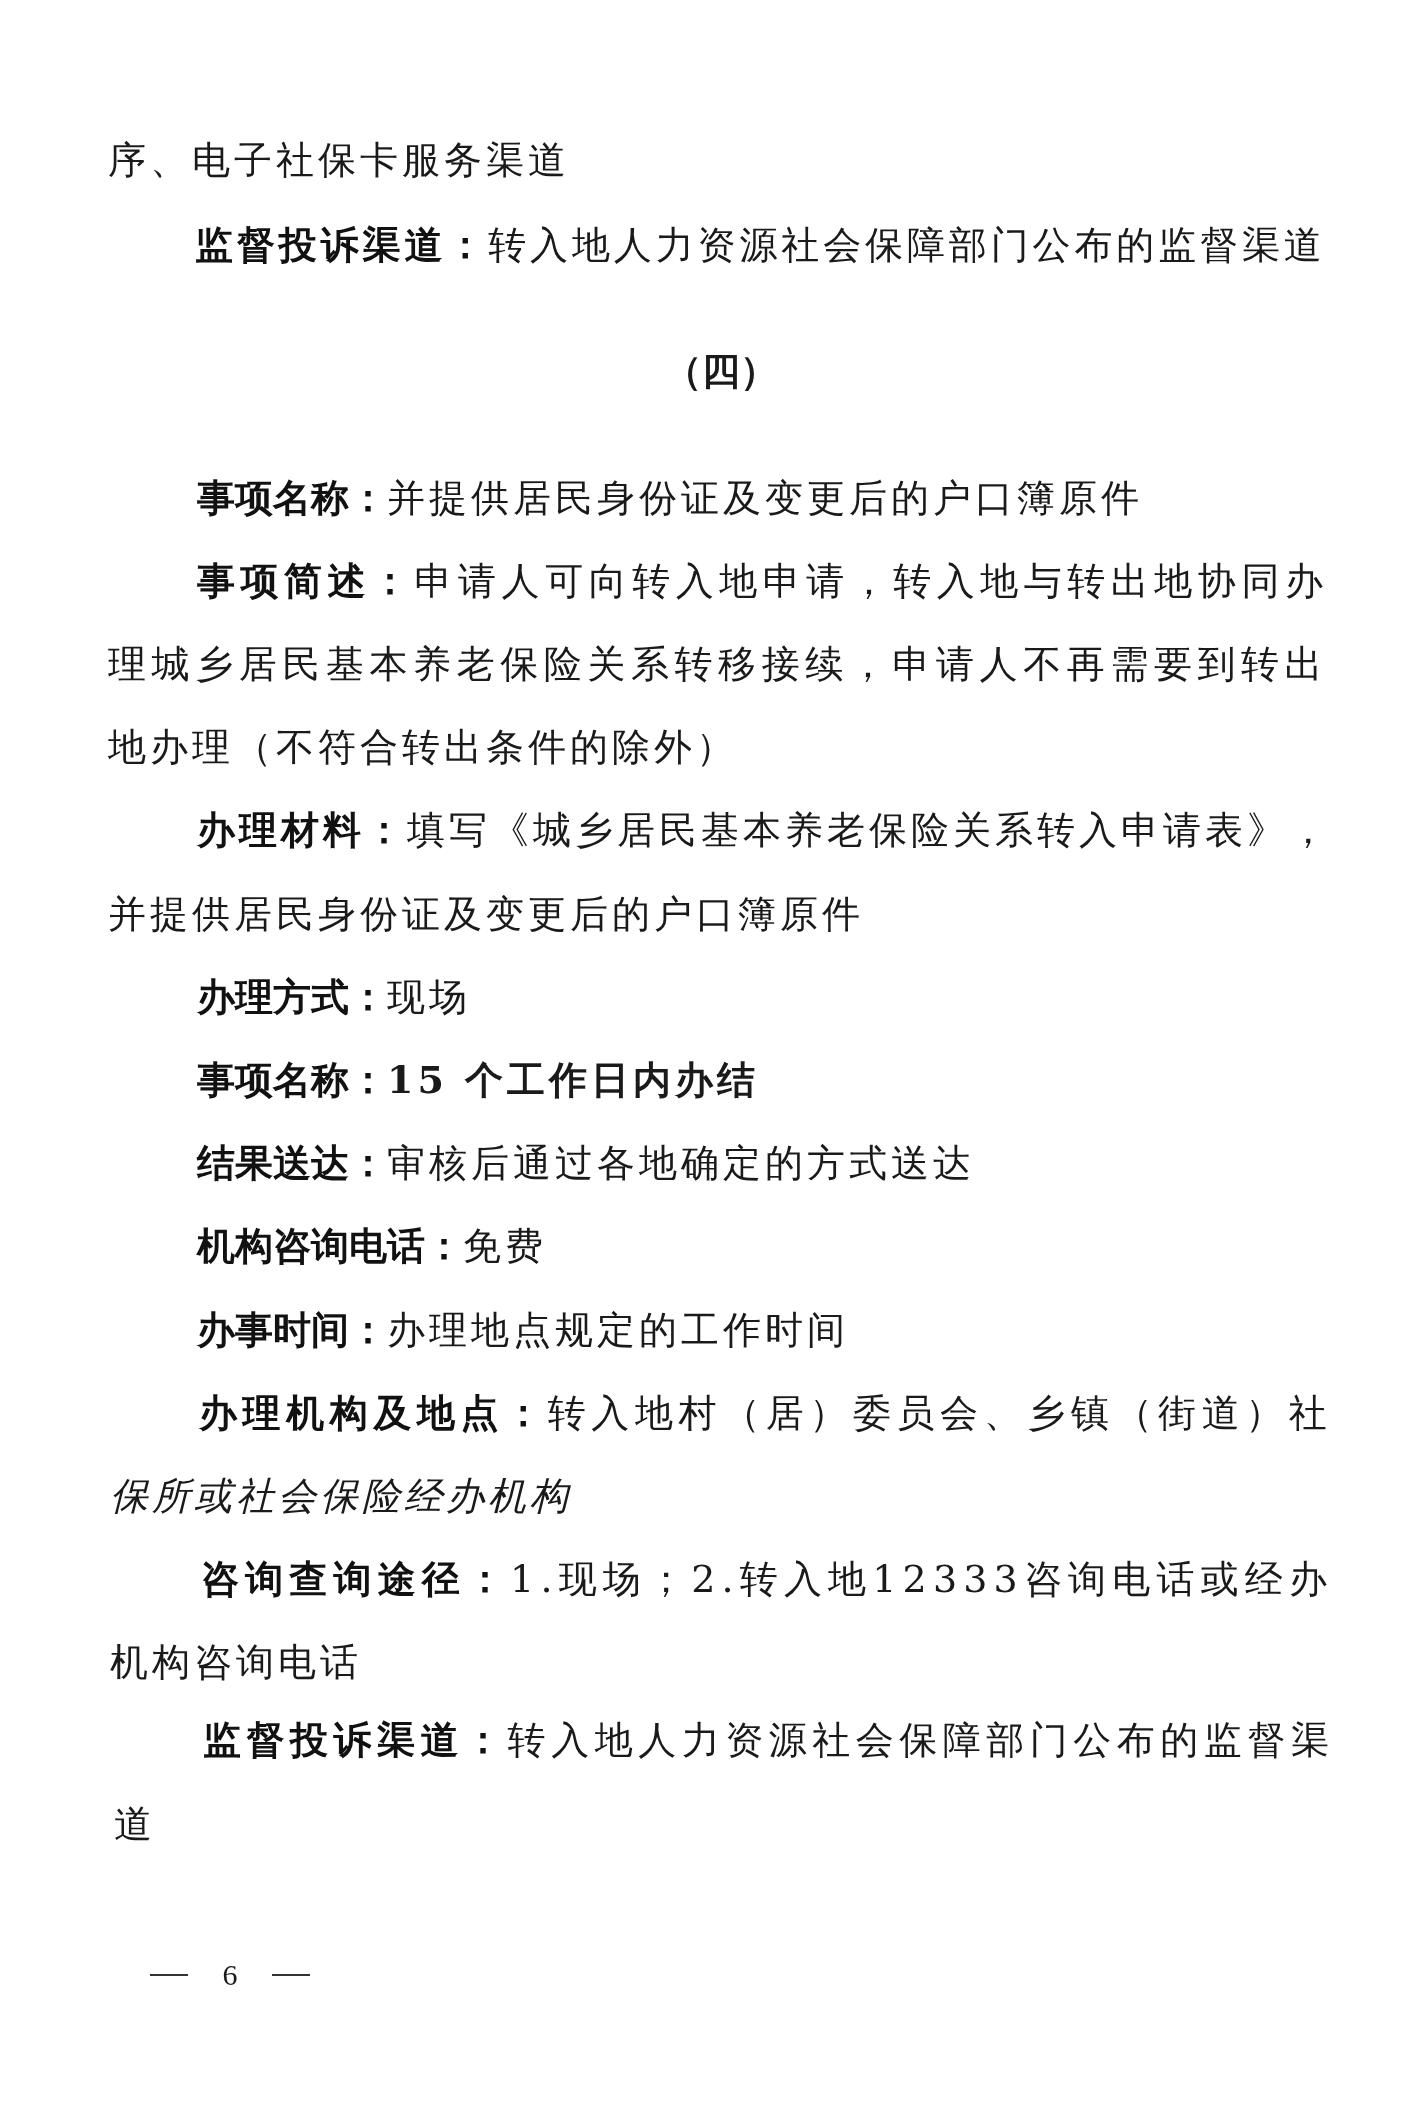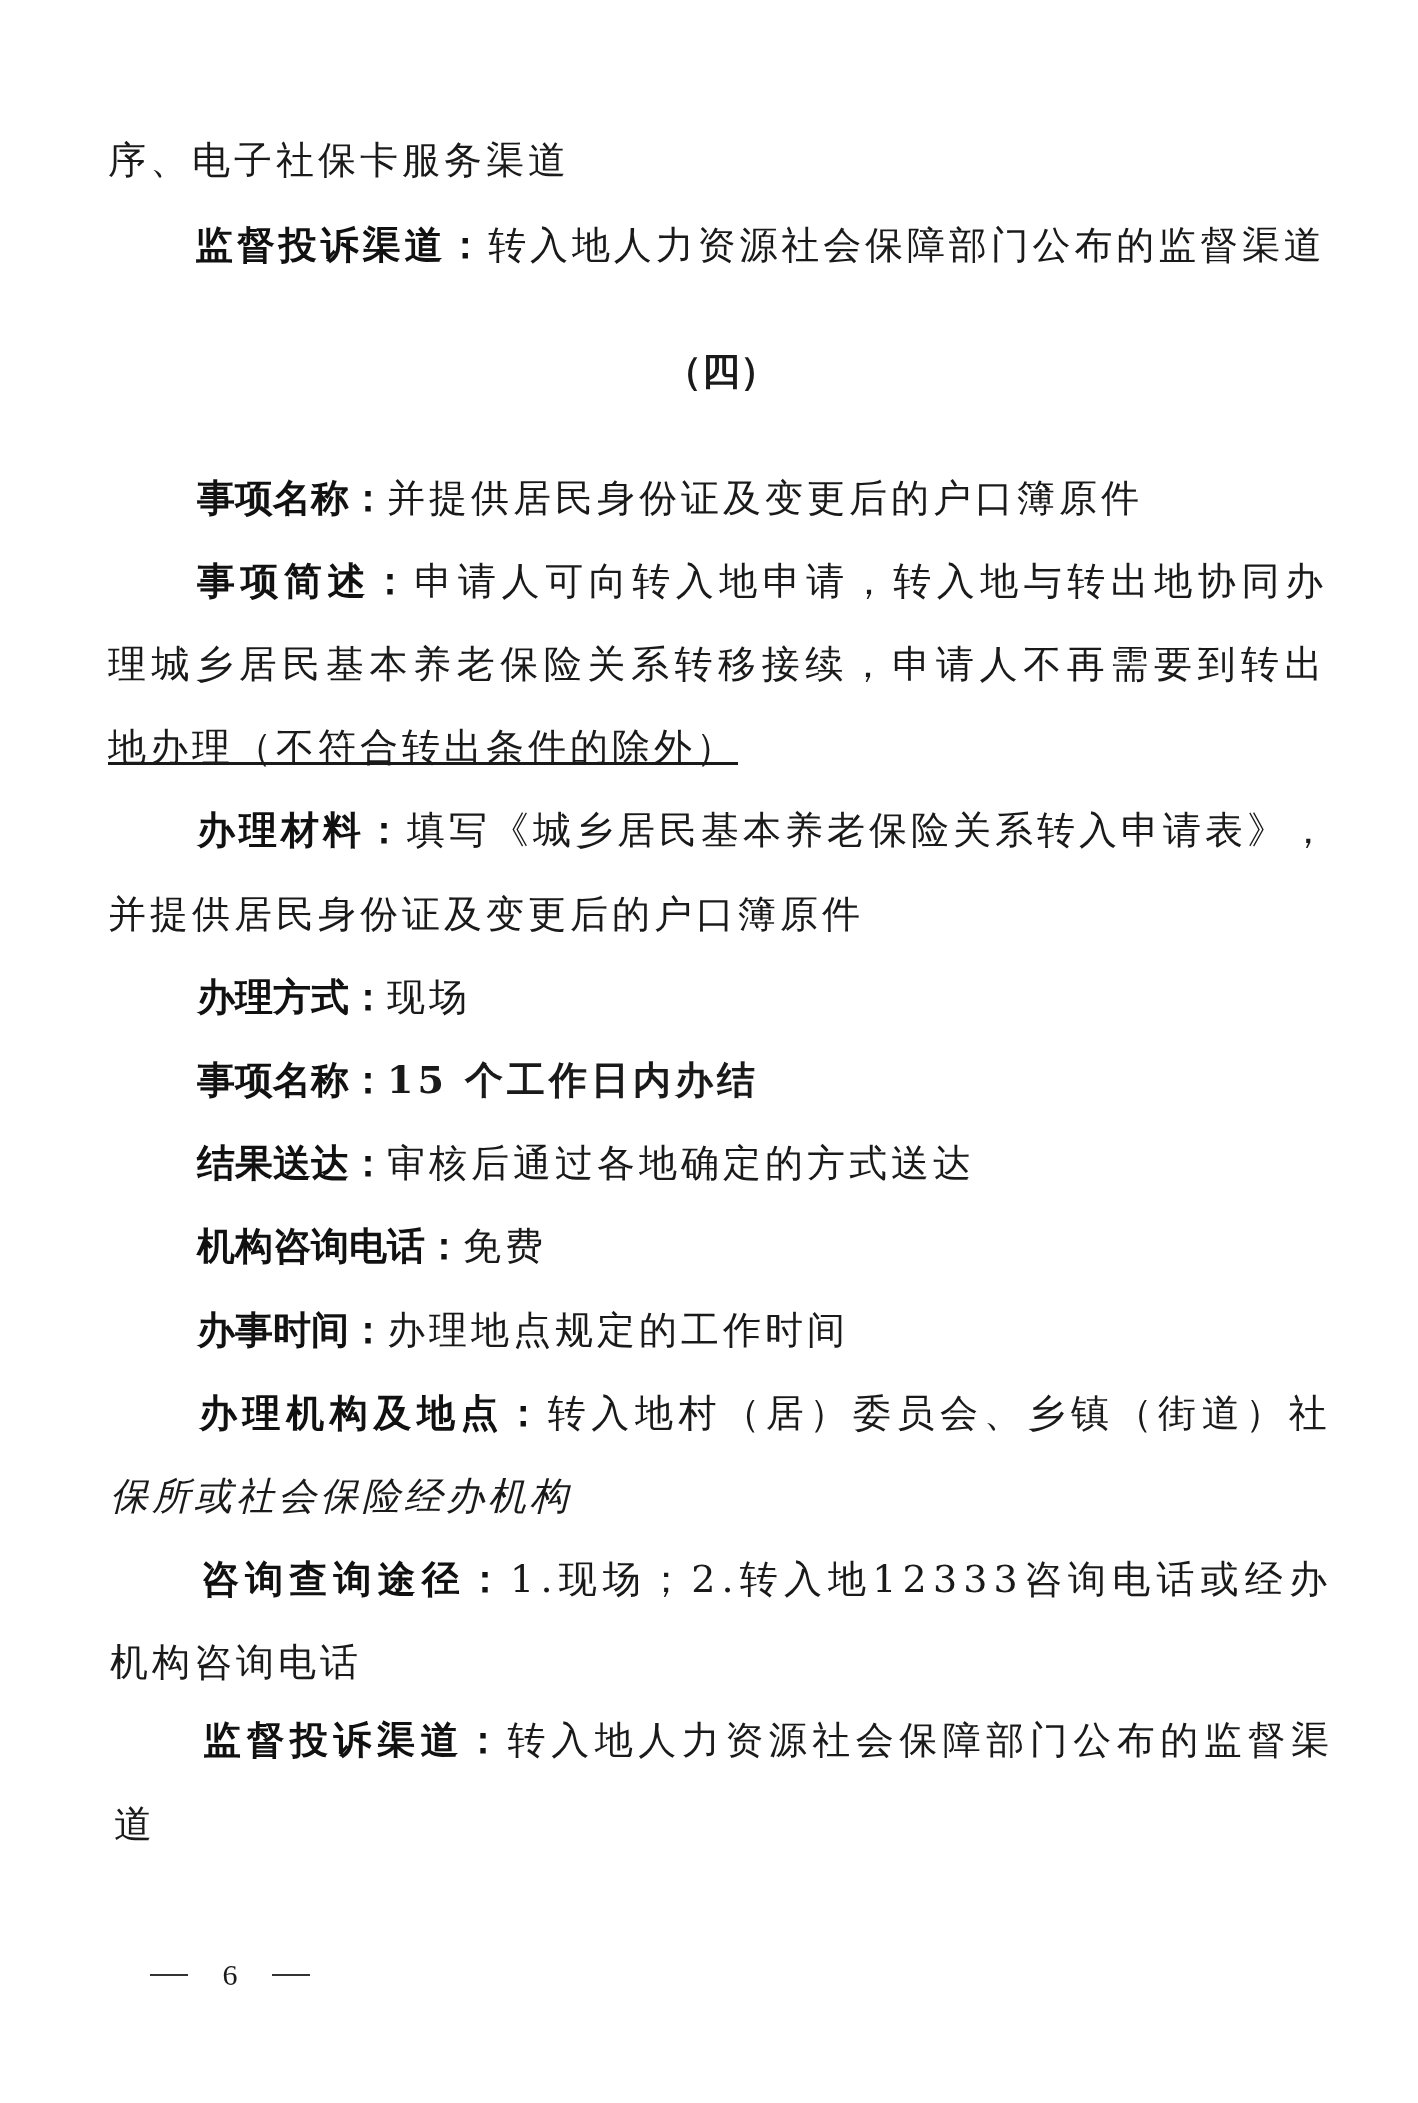--- a/index.html
+++ b/index.html
@@ -137,21 +137,21 @@
     <span class="ch body-text">人</span>
     <span class="ch body-text">不</span>
     <span class="ch body-text">再</span>
     <span class="ch body-text">需</span>
     <span class="ch body-text">要</span>
     <span class="ch body-text">到</span>
     <span class="ch body-text">转</span>
     <span class="ch body-text">出</span>
   </div>
 <div class="line" style="left:108px; top:723px;">
-  <span class="body-text spaced" style="letter-spacing: 4px; text-decoration: underline;">地办理（不符合转出条件的除外）</span>
+  <span class="body-text spaced" style="letter-spacing: 4px;">地办理（不符合转出条件的除外）</span>
 </div>
 
 <div class="line justify" style="left:197px; width:1130px; top:806px;">
     <span class="ch label">办</span>
     <span class="ch label">理</span>
     <span class="ch label">材</span>
     <span class="ch label">料</span>
     <span class="ch label">：</span>
     <span class="ch body-text">填</span>
     <span class="ch body-text">写</span>

